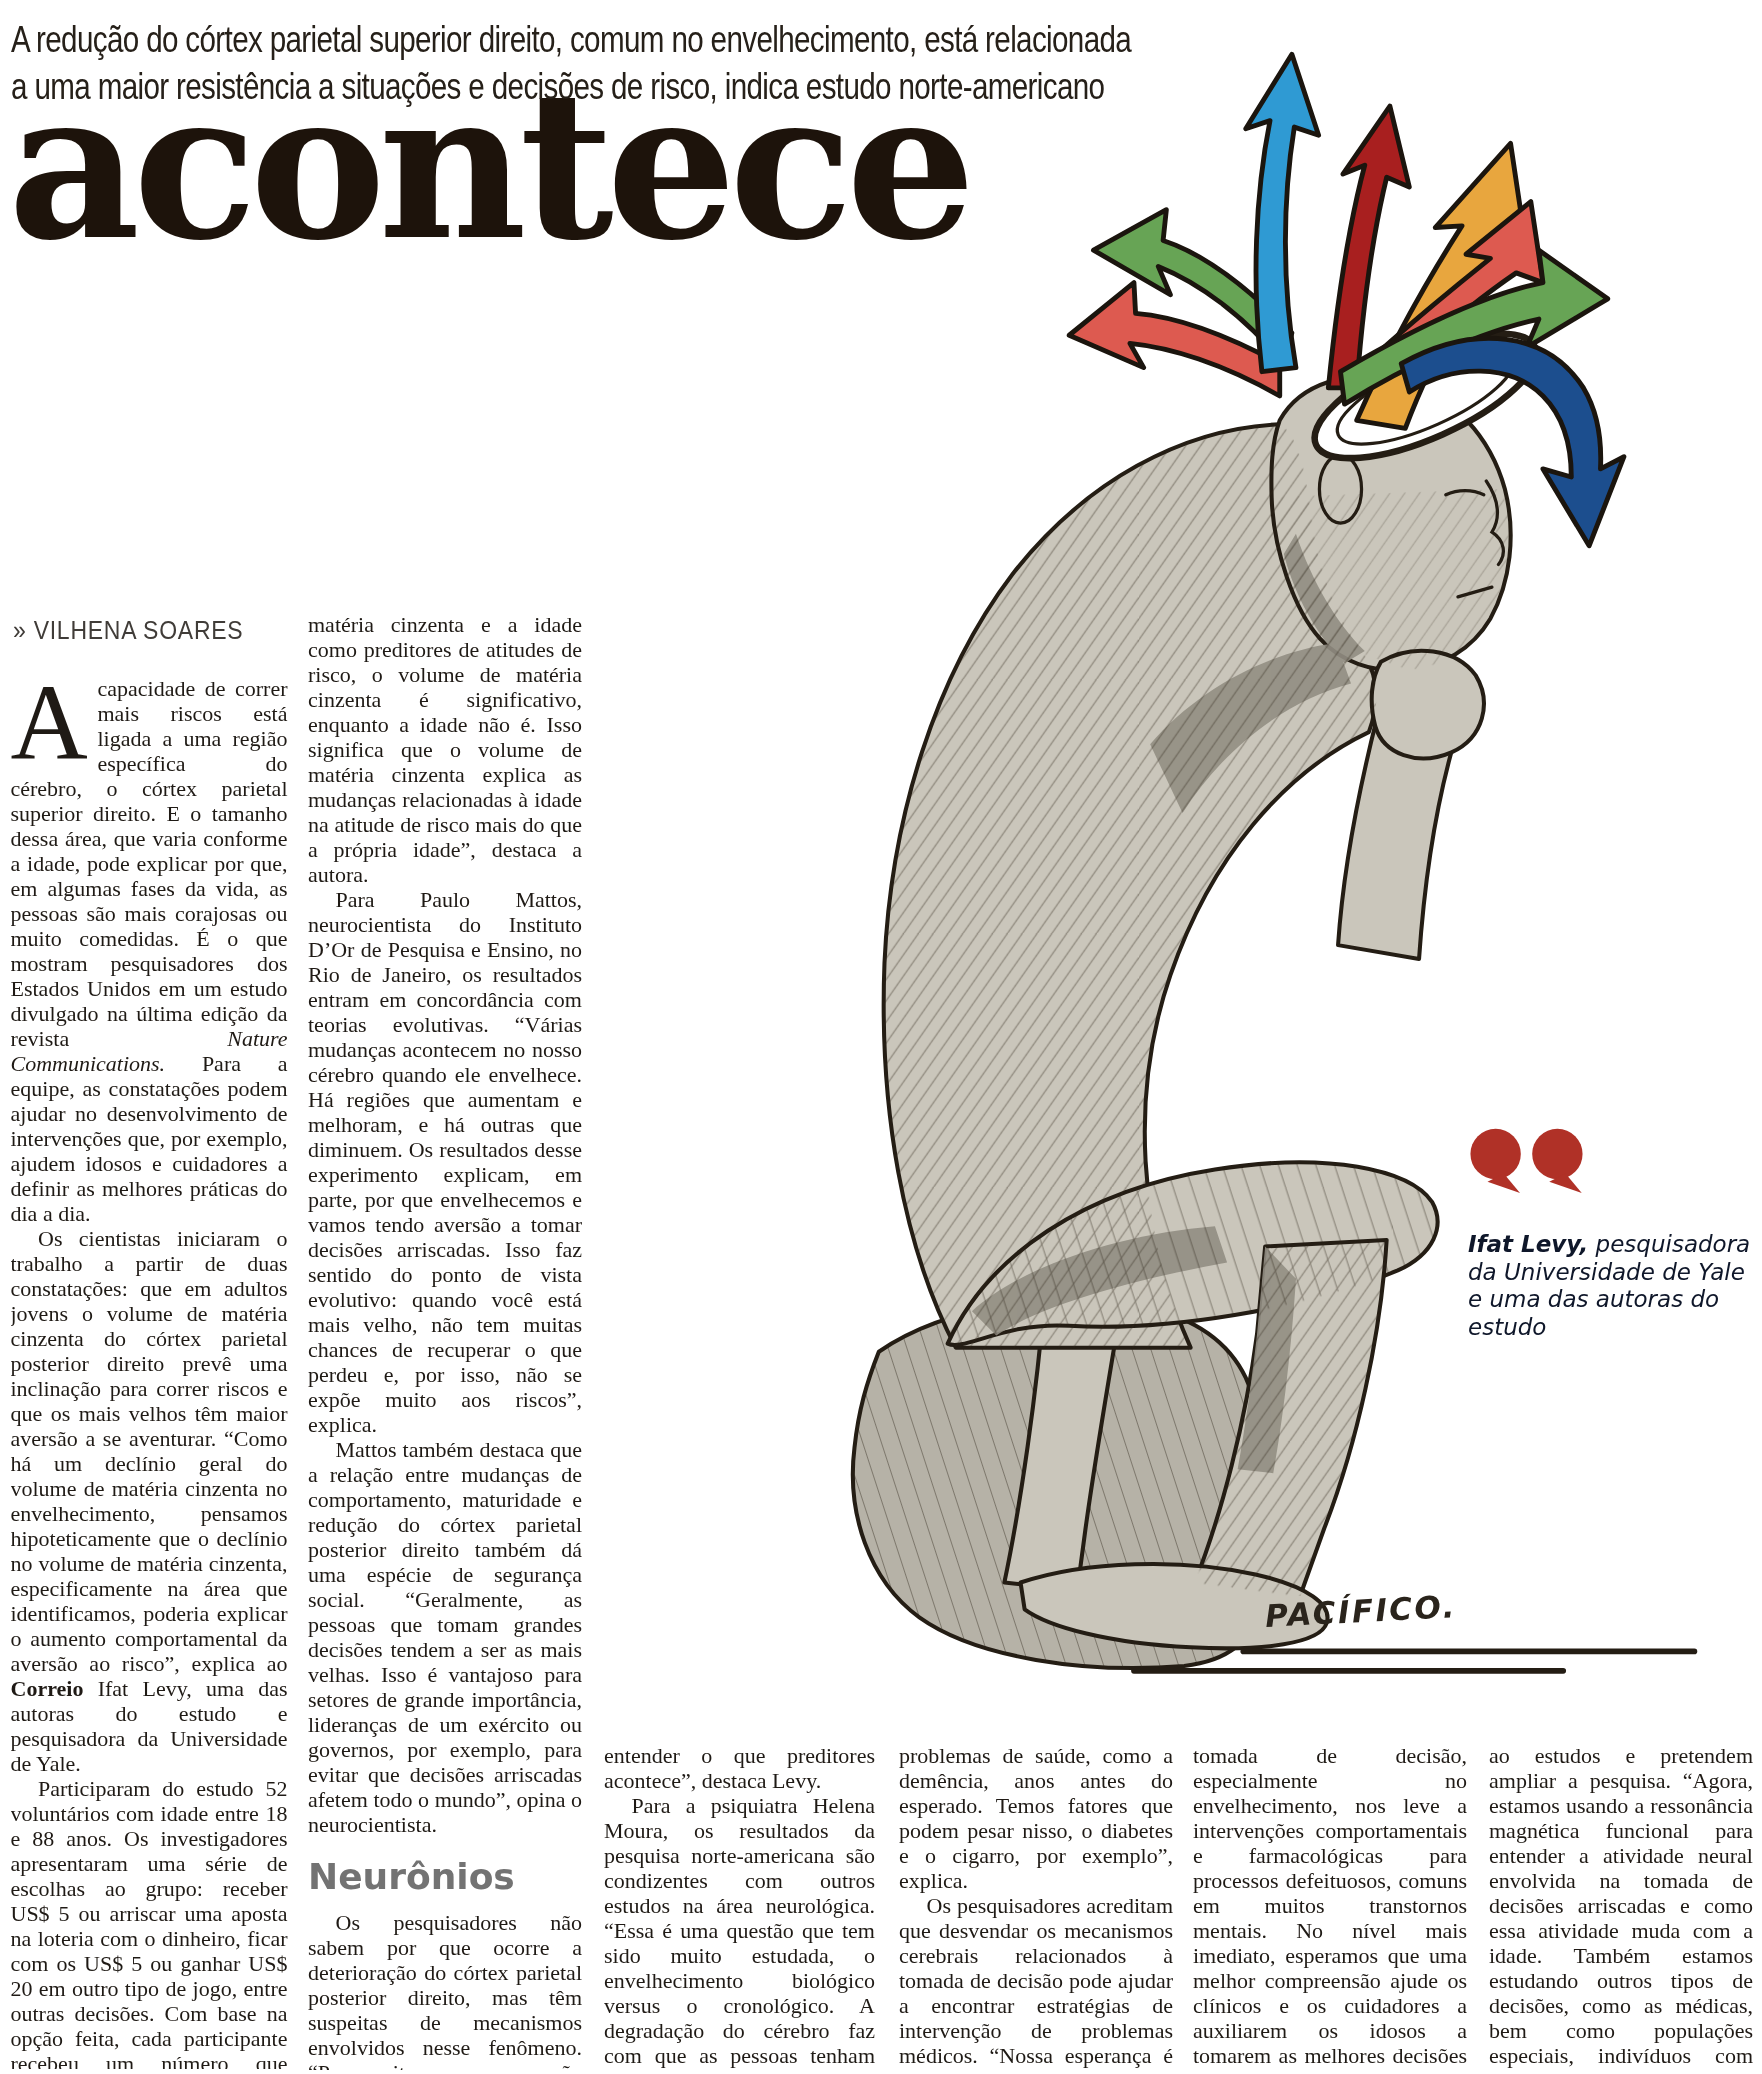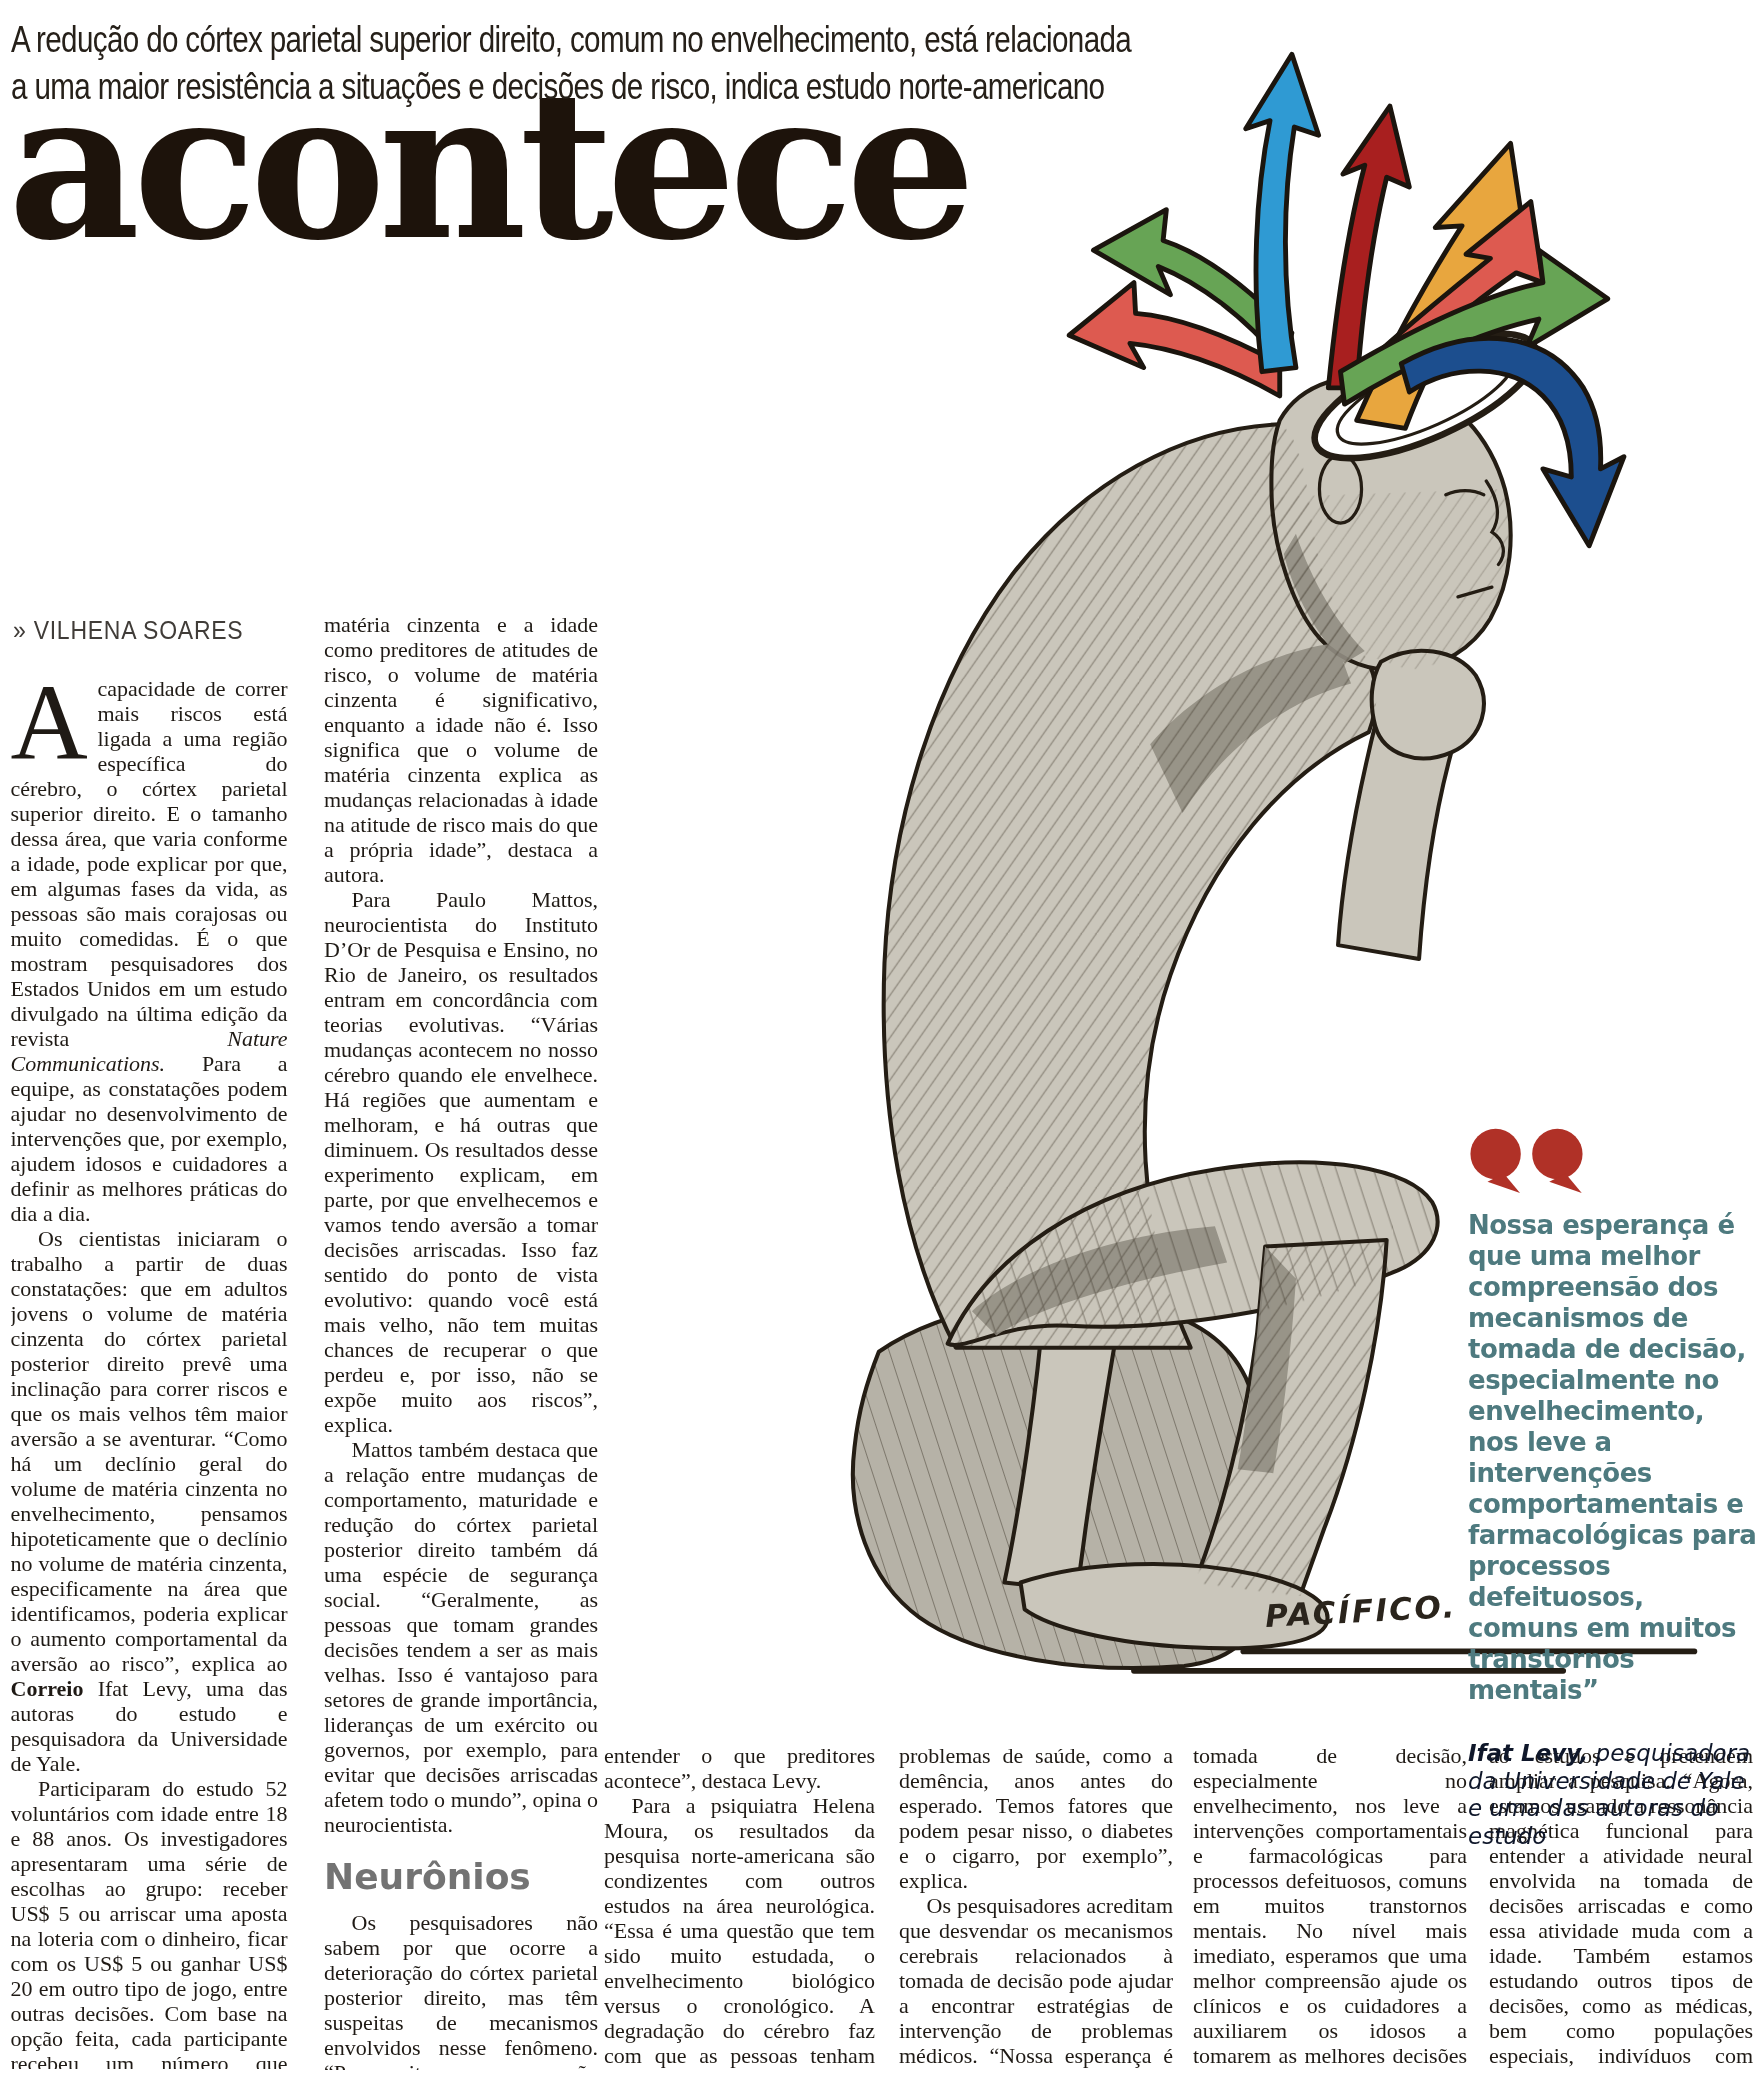--- a/index.html
+++ b/index.html
@@ -19,21 +19,21 @@
         font-family:"Liberation Sans",sans-serif;font-size:25px;color:#403c38;
         letter-spacing:0.8px;transform:scaleX(.92);transform-origin:left top;}
 
   
   .col{position:absolute;z-index:3;overflow:hidden;
        font-size:22px;line-height:25px;text-align:justify;
        hyphens:auto;-webkit-hyphens:auto;}
   .col p{margin:0;text-indent:27.5px;}
   .col p.noind{text-indent:0;}
   .col1{left:10.5px;  top:676px; width:277px;height:1393px;}
-  .col2{left:324px; top:612px; width:274px;height:1458px;}
+  .col2{left:308px; top:612px; width:274px;height:1458px;}
   .col3{left:604px; top:1743px;width:271px;height:328px;}
   .col4{left:899px;top:1743px;width:274px;height:328px;}
   .col5{left:1193px;top:1743px;width:274px;height:328px;}
   .col6{left:1489px;top:1743px;width:264px;height:328px;}
   .dropcap{float:left;font-family:"Liberation Serif",serif;
         font-size:107px;line-height:84px;padding:4.9px 9.7px 0 0;color:#1f1a15;}
   .subhead{font-family:"DejaVu Sans",sans-serif;font-weight:700;
         font-size:36px;line-height:37px;color:#737373;margin:21px 0 14.6px;text-indent:0;
         text-align:left;}
 
@@ -184,18 +184,17 @@
 
   <aside class="pullquote">
     <svg width="130" height="65" viewBox="0 0 160 80">
       <g fill="#b03127">
         <circle cx="34" cy="32" r="31"></circle>
         <path d="M44,56 L64,80 L24,66 Z"></path>
         <circle cx="110" cy="32" r="31"></circle>
         <path d="M120,56 L140,80 L100,66 Z"></path>
       </g>
     </svg>
-    <p class="qtext">Nossa esperança é que uma melhor compreensão dos mecanismos de tomada de decisão, especialmente no envelhecimento, nos leve a intervenções comportamentais e farmacológicas para processos defeituosos, comuns em muitos transtornos mentais”</p>
     <p class="attr"><b>Ifat Levy,</b><span> pesquisadora da Universidade de Yale e uma das autoras do estudo</span></p>
   </aside>
 
 </div>
 
 
 </body></html>

